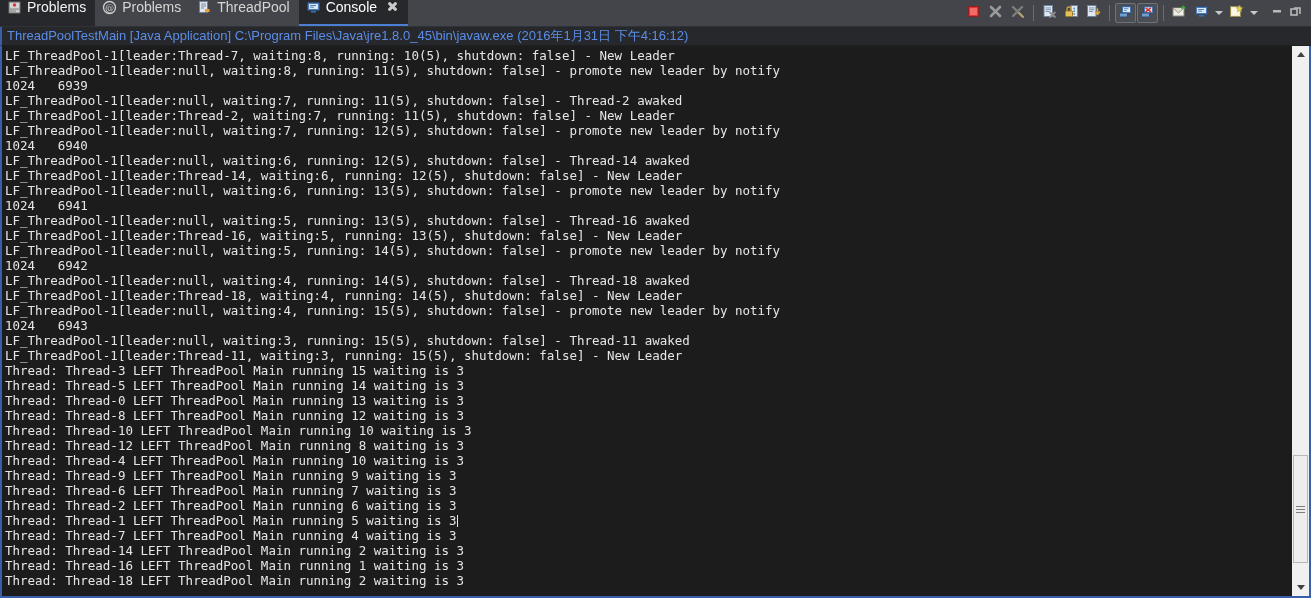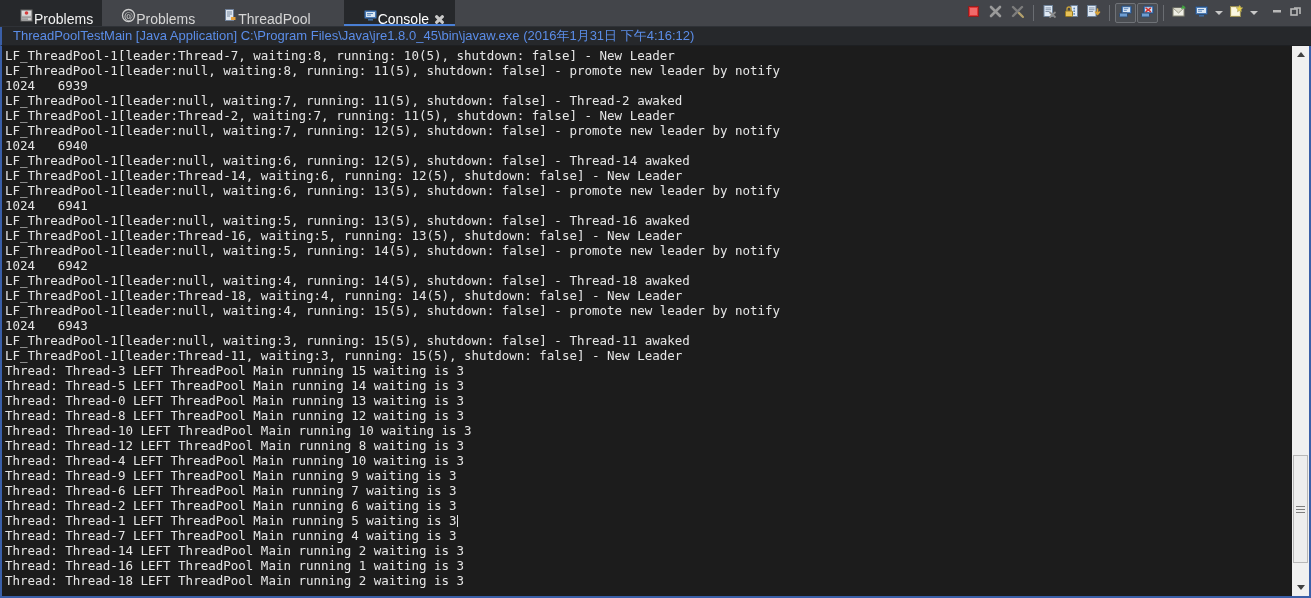--- a/index.html
+++ b/index.html
@@ -34,36 +34,36 @@
     align-items: stretch;
     flex: 0 0 auto;
     border-bottom: 1px solid #2f3237;
   }
   .tabs {
     display: flex;
     align-items: stretch;
   }
   .tab {
     display: flex;
-    align-items: flex-end;
-    padding: 0 9px 0 19px;
+    align-items: flex-start;
+    gap: 5px;
+    padding: 0 9px 0 7px;
     position: relative;
     color: #d6d6d6;
     font-size: 14px;
     white-space: nowrap;
     cursor: default;
   }
   .tab.selected {
     background: #26282b;
     color: #f2f2f2;
   }
   .tab.active-view {
     background: #26282b;
     color: #ffffff;
-    margin-left: 24px;
   }
   .tab.active-view::after {
     content: "";
     position: absolute;
     left: 0; right: 0; bottom: 0;
     height: 2px;
     background: #4a7fd4;
   }
   .tab.first-sel::before {
     content: "";
@@ -147,21 +147,21 @@
   
   .console-title {
     flex: 0 0 auto;
     height: 19px;
     background: #26282b;
     color: #5b8de8;
     font-size: 13px;
     font-family: "Liberation Sans", sans-serif;
     display: flex;
     align-items: center;
-    padding-left: 11px;
+    padding-left: 5px;
     border-left: 2px solid #3a5fa8;
     border-bottom: 1px solid #1d1f22;
     box-sizing: border-box;
     white-space: nowrap;
     overflow: hidden;
   }
 
   
   .console-body {
     flex: 1 1 auto;

